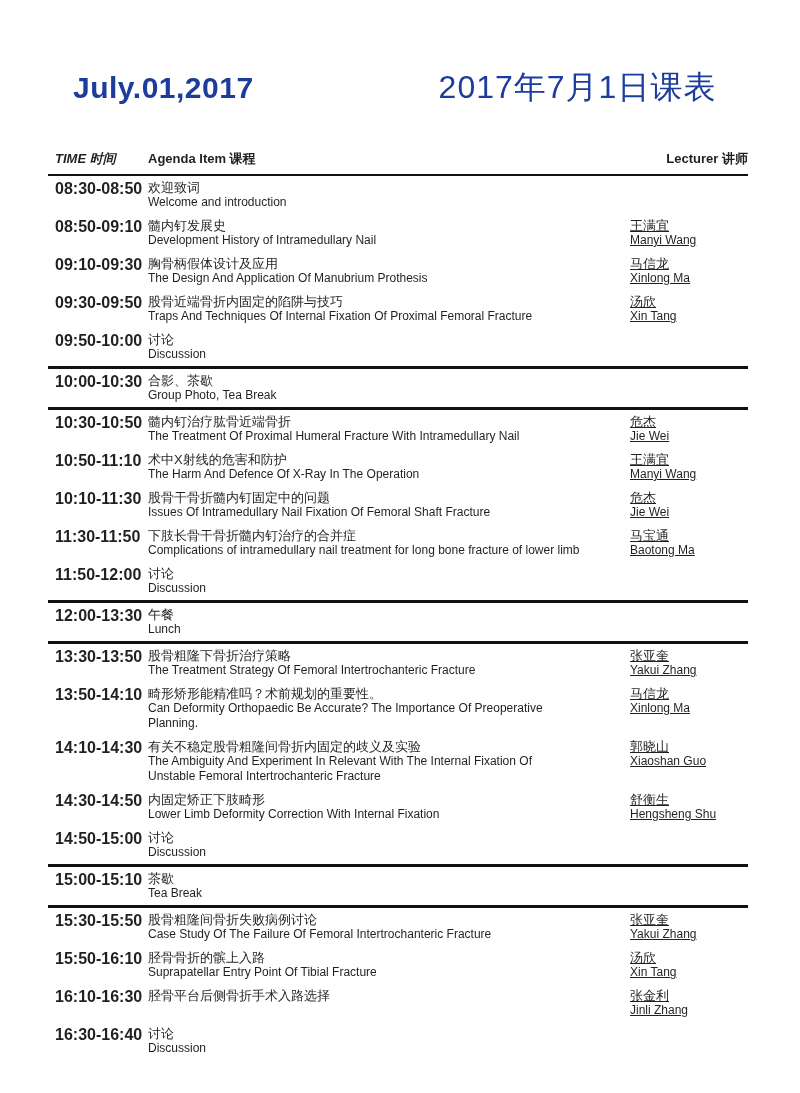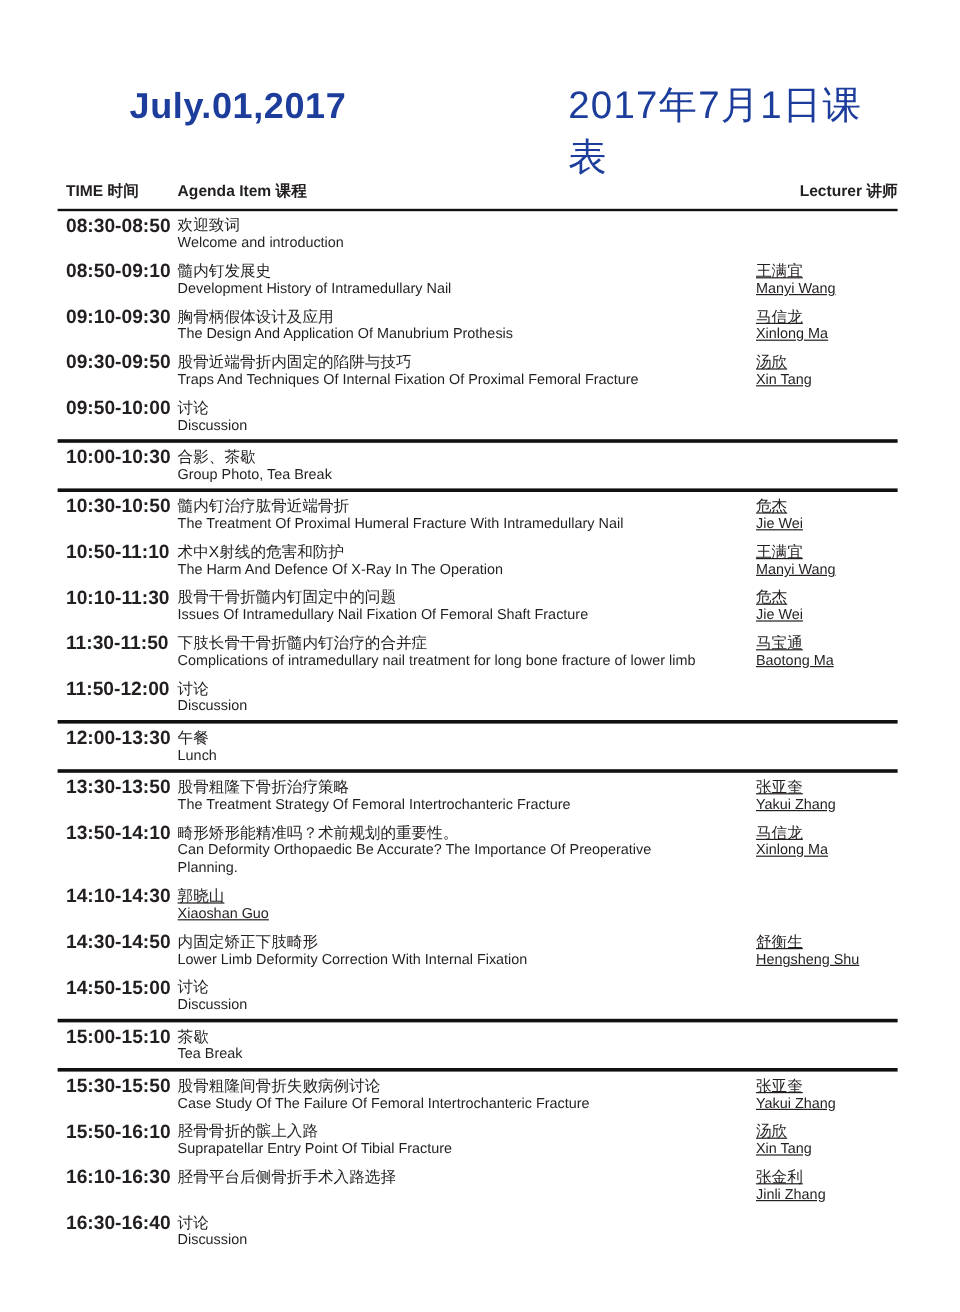--- a/index.html
+++ b/index.html
@@ -17,21 +17,21 @@
     position: absolute;
     top: 66px; left: 48px; right: 52px;
     display: flex;
     align-items: baseline;
   }
   .title-en {
     color: var(--accent, #1c3d9b);
     font-size: 30px;
     font-weight: 600;
     letter-spacing: 0.5px;
-    margin-left: 60px;
+    margin-left: 25px;
   }
   .title-zh {
     color: var(--accent, #1c3d9b);
     font-size: 32px;
     font-weight: 500;
     margin-left: 185px;
     letter-spacing: 1px;
   }
 
   .table {
@@ -39,21 +39,21 @@
     top: 150px; left: 48px;
     width: 700px;
   }
   .thead {
     display: grid;
     grid-template-columns: 100px 482px 118px;
     font-size: 13px;
     font-weight: 700;
     padding: 0 0 6px 0;
   }
-  .thead .h-time { padding-left: 7px; }
+  .thead .h-time { padding-left: 7px; font-style: italic; }
   .thead .h-lect { text-align: right; }
 
   .rule {
     border: 0;
     border-top: 3px solid #111111;
     margin: 0;
   }
   .rule.head { border-top-width: 2px; }
 
   .row {
@@ -262,20 +262,25 @@
 Planning.</div>
     </div>
     <div class="c-lect">
       <div class="zh">马信龙</div>
       <div class="en">Xinlong Ma</div>
     </div>
   </div>
 
   <div class="row">
     <div class="c-time">14:10-14:30</div>
+    <div class="c-agenda">
+      <div class="zh">有关不稳定股骨粗隆间骨折内固定的歧义及实验</div>
+      <div class="en">The Ambiguity And Experiment In Relevant With The Internal Fixation Of
+Unstable Femoral Intertrochanteric Fracture</div>
+    </div>
     <div class="c-lect">
       <div class="zh">郭晓山</div>
       <div class="en">Xiaoshan Guo</div>
     </div>
   </div>
 
   <div class="row">
     <div class="c-time">14:30-14:50</div>
     <div class="c-agenda">
       <div class="zh">内固定矫正下肢畸形</div>

